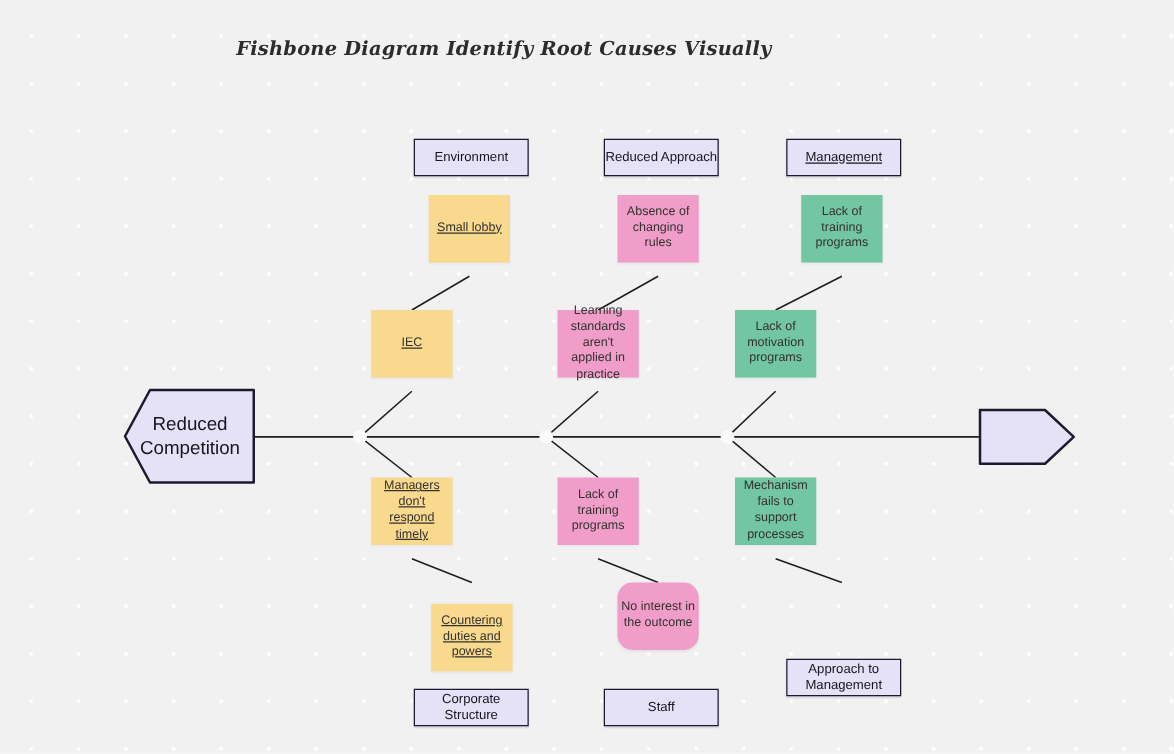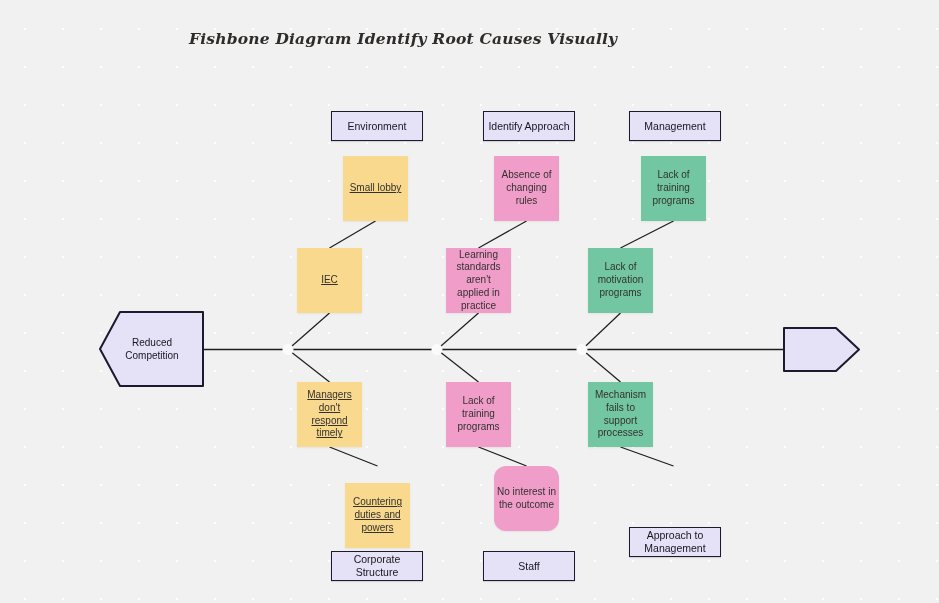--- a/index.html
+++ b/index.html
@@ -47,21 +47,21 @@
     font-size: 10.5px;
     font-weight: 500;
     color: #17161F;
     line-height: 1.2;
     box-shadow: 0 1px 1px rgba(20,20,40,0.12);
   }
 
   .sticky {
     position: absolute;
     width: 65px;
-    height: 65px;
+    height: 54px;
     box-sizing: border-box;
     display: flex;
     align-items: center;
     justify-content: center;
     text-align: center;
     padding: 3px;
     font-size: 10px;
     line-height: 1.28;
     color: #33322F;
     box-shadow: 0 1px 2px rgba(0,0,0,0.06);
@@ -69,21 +69,21 @@
   .sticky.yellow { background: #F9D98D; text-decoration: underline; }
   .sticky.pink   { background: #F09EC9; }
   .sticky.green  { background: #73C6A2; }
 
   .shape-label {
     position: absolute;
     display: flex;
     align-items: center;
     justify-content: center;
     text-align: center;
-    font-size: 10px;
+    font-size: 15px;
     font-weight: 500;
     color: #17161F;
     line-height: 1.3;
   }
 </style>
 </head>
 <body>
 
 <div class="canvas">
 
@@ -115,23 +115,23 @@
 
     <path d="M 784 328 L 836 328 L 859 349.5 L 836 371 L 784 371 Z" fill="#E5E1F7" stroke="#1C1B2E" stroke-width="2" stroke-linejoin="round"></path>
   </svg>
 
   <div class="shape-label" style="left:112px; top:330px; width:80px; height:38px;">Reduced Competition</div>
 
   <div class="cat-box" style="left:331px; top:111px;">
     <span>Environment</span>
   </div>
   <div class="cat-box" style="left:483px; top:111px;">
-    <span>Identify Approach</span>
+    <span>Reduced Approach</span>
   </div>
-  <div class="cat-box" style="left:629px; top:111px;">
+  <div class="cat-box" style="left:629px; top:111px;text-decoration:underline;">
     <span>Management</span>
   </div>
 
   <div class="cat-box" style="left:331px; top:551px;">
     <span>Corporate Structure</span>
   </div>
   <div class="cat-box" style="left:483px; top:551px;">
     <span>Staff</span>
   </div>
   <div class="cat-box" style="left:629px; top:527px; padding:2px 6px;">

